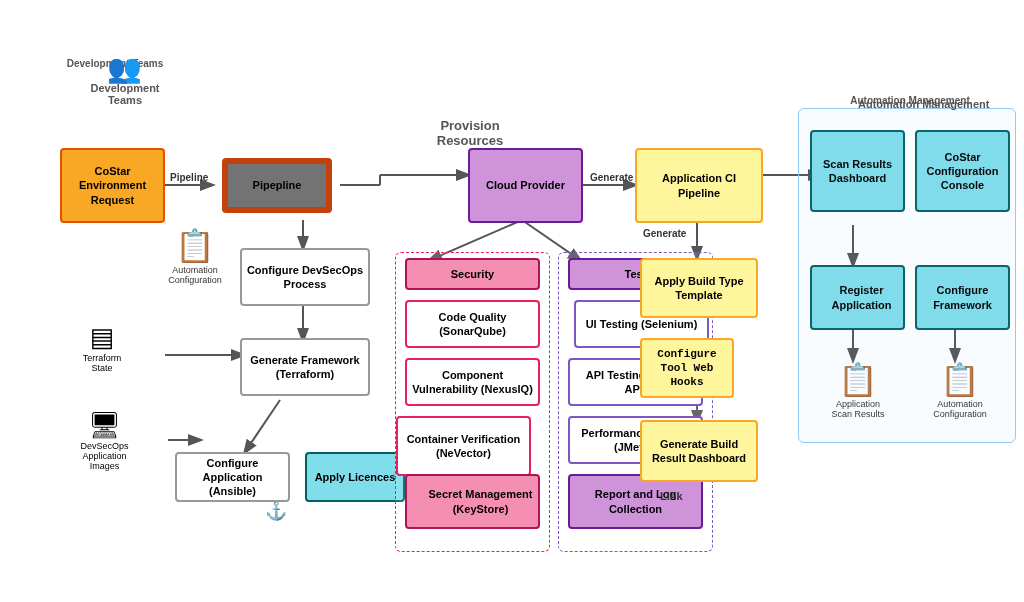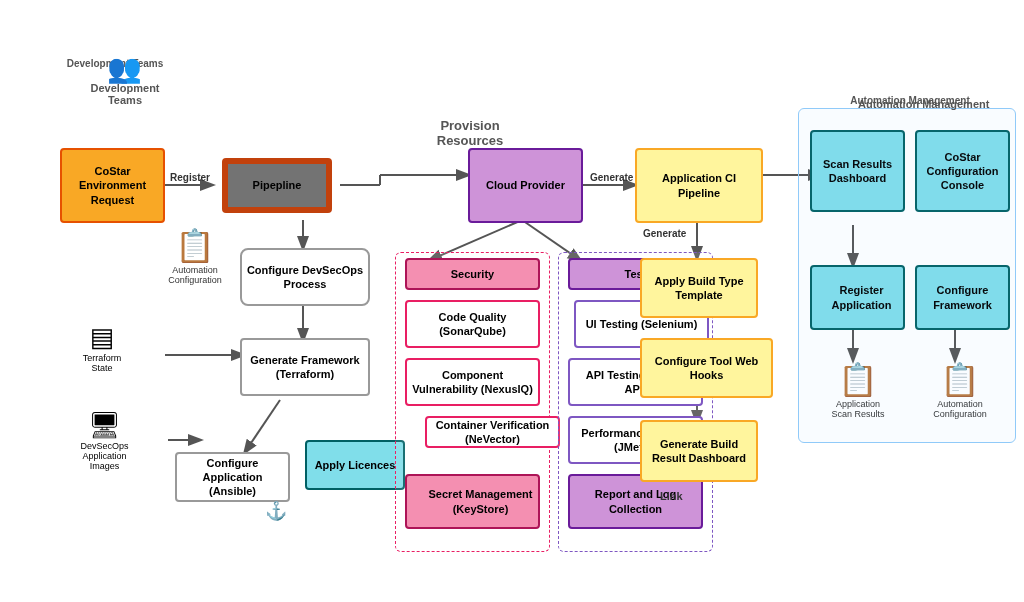--- a/index.html
+++ b/index.html
@@ -154,82 +154,82 @@
   <div class="section-label" style="left:390px; top:118px; width:160px; font-size:13px;">Provision<br>Resources</div>
   <div class="section-label" style="left:820px; top:95px; width:180px;">Automation Management</div>
 
   <div class="icon-img" style="left:95px; top:48px; width:60px; height:40px;">
     <span style="font-size:28px;">👥</span>
   </div>
   <div class="section-label" style="left:65px; top:82px; width:120px; font-size:11px;">Development<br>Teams</div>
 
   <div class="box box-orange" style="left:60px; top:148px; width:105px; height:75px;">CoStar Environment Request</div>
 
-  <div class="arrow-label" style="left:170px; top:172px;">Register</div>
+  <div class="arrow-label" style="left:170px; top:172px;">Pipeline</div>
 
   <div class="box box-blue" style="left:222px; top:158px; width:110px; height:55px;">Pipepline</div>
 
   <div class="box box-purple" style="left:468px; top:148px; width:115px; height:75px;">Cloud Provider</div>
 
   <div class="arrow-label" style="left:590px; top:172px;">Generate</div>
 
   <div class="box box-yellow" style="left:635px; top:148px; width:128px; height:75px;">Application CI Pipeline</div>
 
   <div class="arrow-label" style="left:643px; top:228px;">Generate</div>
 
   <div class="icon-img" style="left:165px; top:228px; width:60px; height:55px;">
     <span style="font-size:32px; color:#e91e63;">📋</span>
     <span style="font-size:9px; text-align:center; color:#333;">Automation<br>Configuration</span>
   </div>
 
-  <div class="box box-white" style="left:240px; top:248px; width:130px; height:58px;border-radius:8px;">Configure DevSecOps Process</div>
+  <div class="box box-white" style="left:240px; top:248px; width:130px; height:58px;">Configure DevSecOps Process</div>
 
   <div class="icon-img" style="left:62px; top:320px; width:80px; height:55px;">
     <span style="font-size:26px;">▤</span>
     <span style="font-size:9px; text-align:center;">Terraform<br>State</span>
   </div>
 
   <div class="box box-white" style="left:240px; top:338px; width:130px; height:58px;">Generate Framework (Terraform)</div>
 
   <div class="icon-img" style="left:62px; top:410px; width:85px; height:60px;">
     <span style="font-size:26px;">🖥</span>
     <span style="font-size:9px; text-align:center;">DevSecOps<br>Application<br>Images</span>
   </div>
 
   <div class="box box-white" style="left:175px; top:452px; width:115px; height:50px;">Configure Application (Ansible)</div>
 
-  <div class="box box-teal" style="left:305px; top:440px; width:100px; height:50px;">Apply Licences</div>
+  <div class="box box-teal" style="left:305px; top:452px; width:100px; height:50px;">Apply Licences</div>
 
   <div class="group-box" style="left:395px; top:252px; width:155px; height:300px; border-color:#e91e63;"></div>
 
   <div class="box box-pink" style="left:405px; top:258px; width:135px; height:32px;">Security</div>
 
   <div class="box box-white" style="left:405px; top:300px; width:135px; height:48px; border-color:#e91e63;">Code Quality (SonarQube)</div>
 
   <div class="box box-white" style="left:405px; top:358px; width:135px; height:48px; border-color:#e91e63;">Component Vulnerability (NexusIQ)</div>
 
-  <div class="box box-white" style="left:425px; top:416px; width:135px; height:32px; border-color:#e91e63;">Container Verification (NeVector)</div>
+  <div class="box box-white" style="left:396px; top:416px; width:135px; height:60px; border-color:#e91e63;">Container Verification (NeVector)</div>
 
   <div class="box box-pink" style="left:405px; top:474px; width:135px; height:55px;padding-left:20px;">Secret Management (KeyStore)</div>
 
   <div class="group-box" style="left:558px; top:252px; width:155px; height:300px; border-color:#7e57c2;"></div>
 
   <div class="box box-purple" style="left:568px; top:258px; width:135px; height:32px;">Test</div>
 
   <div class="box box-white" style="left:568px; top:300px; width:135px; height:48px; border-color:#7e57c2;margin-left:6px;">UI Testing (Selenium)</div>
 
   <div class="box box-white" style="left:568px; top:358px; width:135px; height:48px; border-color:#7e57c2;">API Testing (Ready API)</div>
 
   <div class="box box-white" style="left:568px; top:416px; width:135px; height:48px; border-color:#7e57c2;">Performance Testing (JMeter)</div>
 
   <div class="box box-purple" style="left:568px; top:474px; width:135px; height:55px;">Report and Log Collection</div>
 
   <div class="box box-yellow" style="left:640px; top:258px; width:118px; height:60px;">Apply Build Type Template</div>
 
-  <div class="box box-yellow" style="left:640px; top:338px; width:133px; height:60px;">Configure Tool Web Hooks</div>
+  <div class="box box-yellow" style="left:640px; top:338px; width:94px; height:60px;font-family:Liberation Mono, monospace;">Configure Tool Web Hooks</div>
 
   <div class="box box-yellow" style="left:640px; top:420px; width:118px; height:62px;">Generate Build Result Dashboard</div>
 
   <div class="arrow-label" style="left:660px; top:490px; font-size:11px; font-weight:bold;">Link</div>
 
   <div class="box box-teal" style="left:810px; top:130px; width:95px; height:82px;">Scan Results Dashboard</div>
 
   <div class="box box-teal" style="left:915px; top:130px; width:95px; height:82px;">CoStar Configuration Console</div>
 
   <div class="box box-teal" style="left:810px; top:265px; width:95px; height:65px;padding-left:12px;">Register Application</div>

